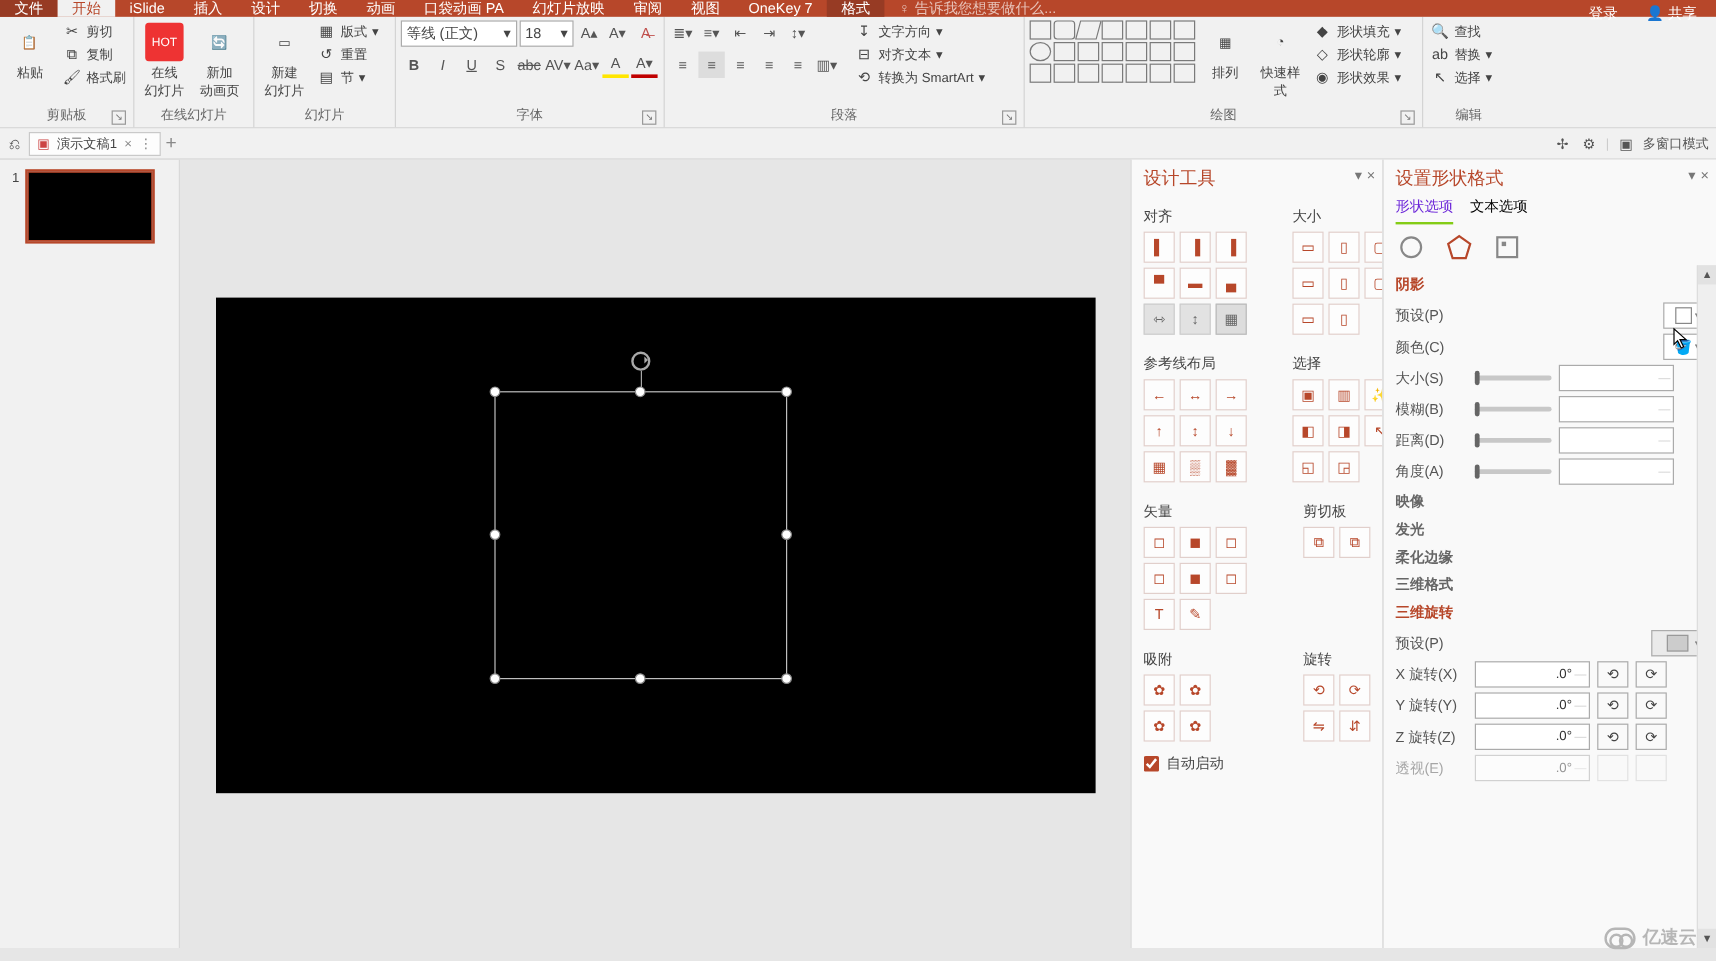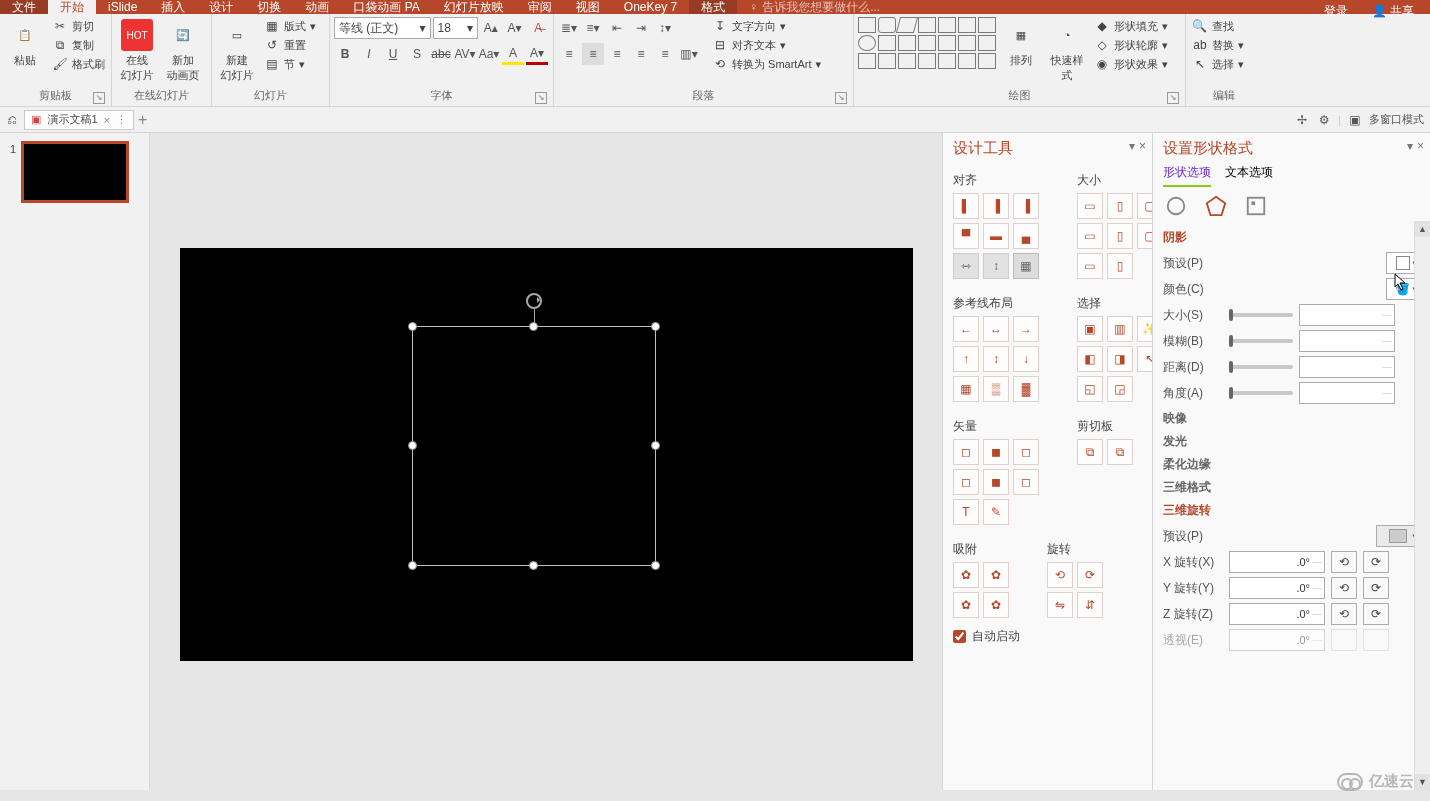--- a/index.html
+++ b/index.html
@@ -51,21 +51,21 @@
 
 
 .pane { width:210px; background:#f9f9f9; border-left:1px solid #d4d4d4; padding:6px 10px 10px 10px; position:relative; overflow:hidden;}
 .pane h2 { font-size:15px; color:#b7472a; font-weight:normal; margin-bottom:8px;}
 .pane .closebtns { position:absolute; right:6px; top:6px; display:flex; gap:4px; color:#777;}
 .sect-label { font-size:12px; color:#444; margin:6px 0 4px 0;}
 .igrid { display:flex; flex-wrap:wrap; gap:4px;}
 .igrid .ibtn { width:26px; height:26px; border:1px solid #e1cfcb; display:flex; align-items:center; justify-content:center; background:#fdfdfd; color:#b7472a; font-size:12px;}
 .igrid .ibtn.g { background:#e2e2e2; border-color:#cdcdcd; color:#666;}
 .igrid .ibtn.on { background:#ddd; border-color:#bbb;}
-.twocol { display:flex; gap: 38px;}
+.twocol { display:flex; gap: 38px; justify-content: space-between;}
 .twocol > div { flex:0 0 auto;}
 .chk { display:flex; align-items:center; gap:6px; margin-top:10px; font-size:12px;}
 .chk input { accent-color:#b7472a;}
 
 
 .fpane { width:278px; background:#f9f9f9; border-left:1px solid #d4d4d4; padding:6px 10px; position:relative;}
 .fpane h2 { font-size:15px; color:#b7472a; font-weight:normal; margin-bottom:6px;}
 .ftabs { display:flex; gap:14px; font-size:12px; margin-bottom:8px;}
 .ftabs .ft { color:#000000; padding-bottom:4px;}
 .ftabs .ft.active { color:#6d28d9; border-bottom:2px solid #84cc16;}

